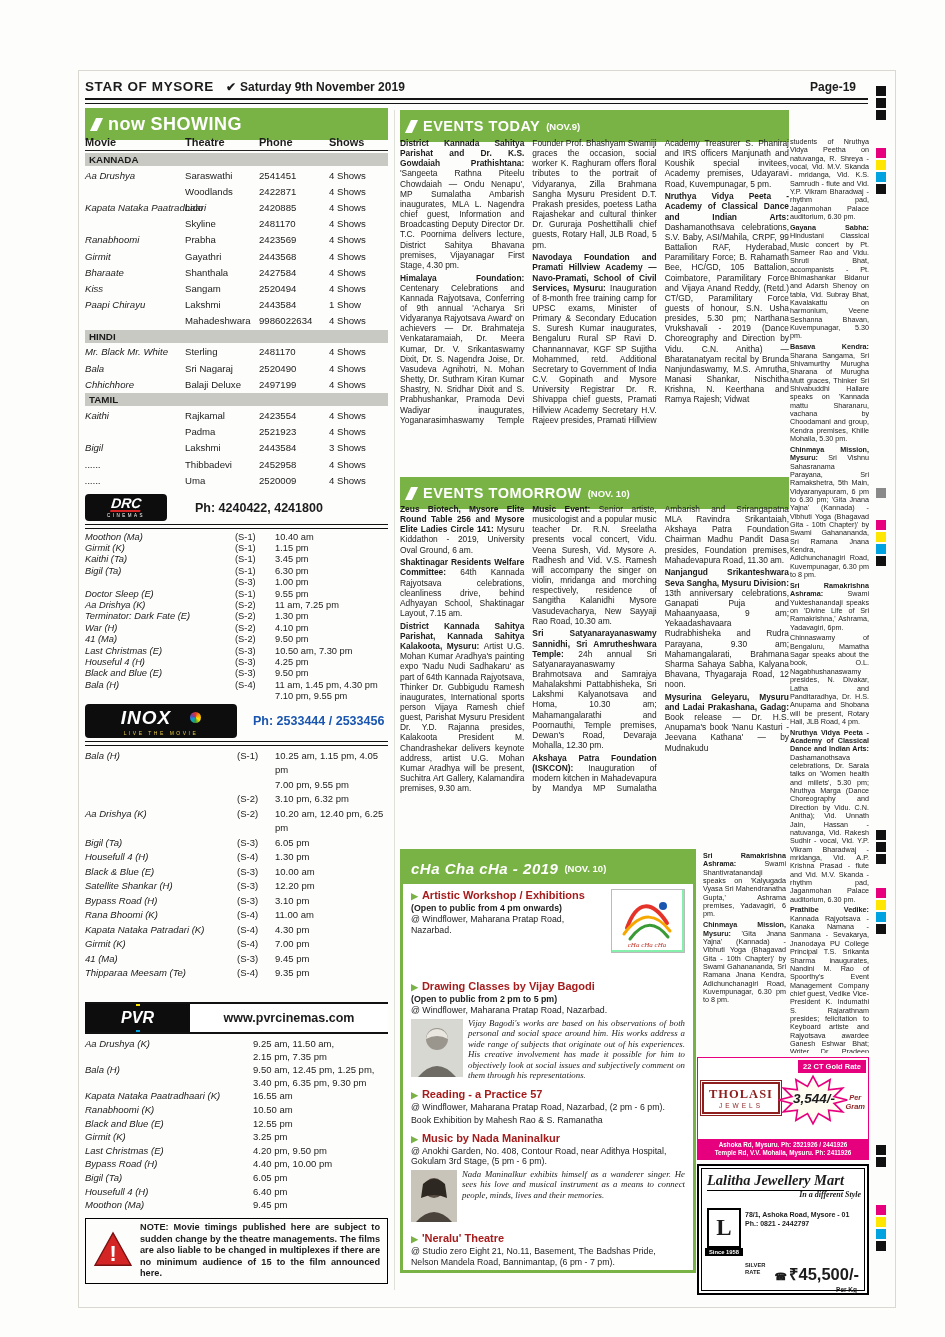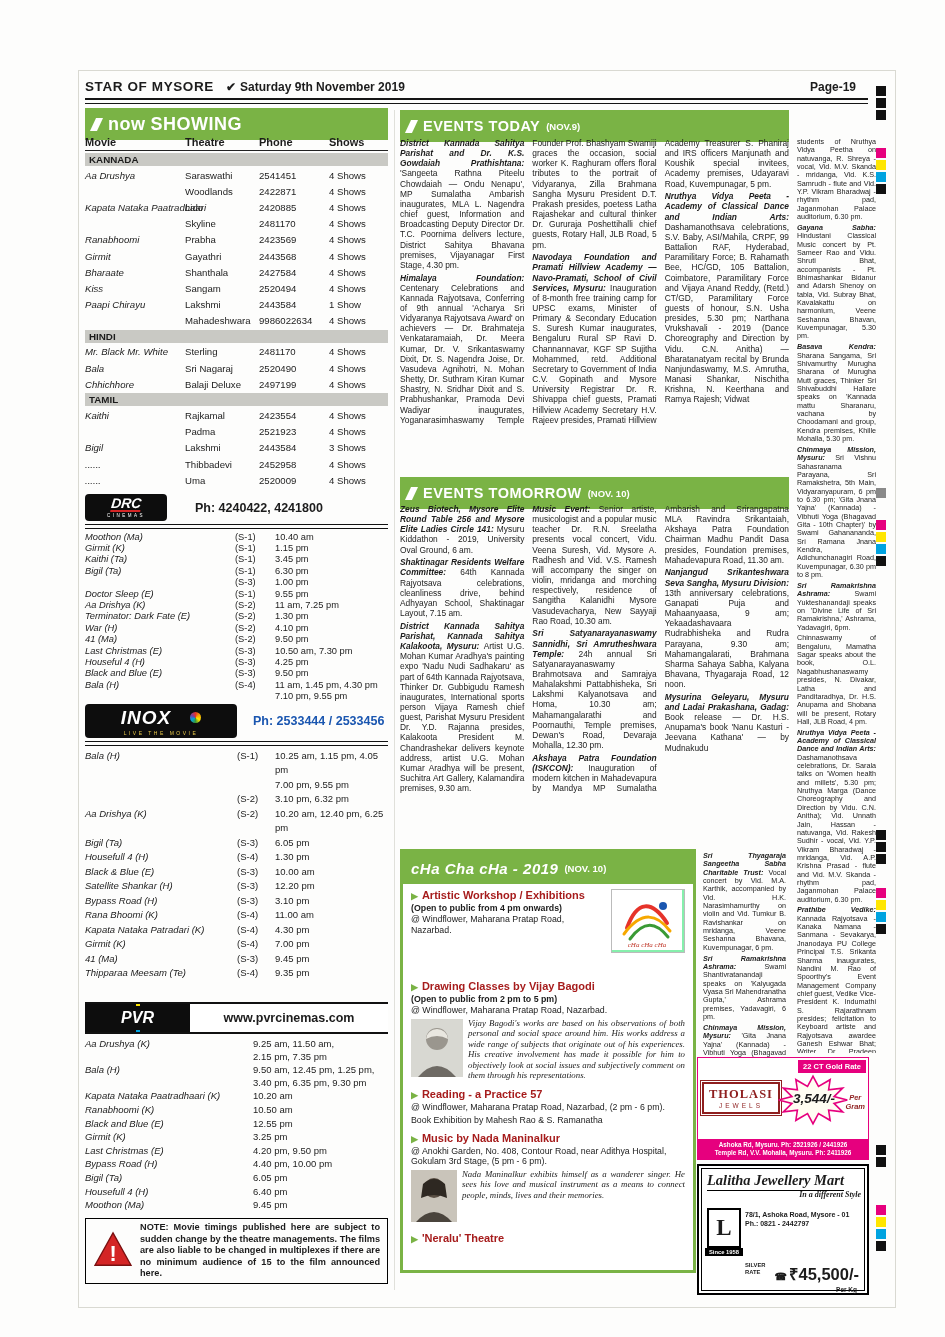--- a/index.html
+++ b/index.html
@@ -73,24 +73,24 @@
             display:flex;align-items:center;gap:7px;padding:4px 7px;}
   #note-box .txt{font-weight:bold;font-size:9.2px;line-height:11.5px;text-align:justify;}
   
   #today-bar{left:400px;top:110px;width:389px;height:23px;}
   #tomorrow-bar{left:400px;top:477px;width:389px;height:23px;}
   #today-bar .t-big,#tomorrow-bar .t-big{font-size:14.5px;}
   #today-bar .t-date,#tomorrow-bar .t-date{font-size:9.5px;}
   .evcols{column-gap:8px;text-align:justify;font-size:8.4px;line-height:10.15px;overflow:hidden;box-sizing:border-box;}
   #today-block{left:400px;top:138px;width:389px;height:337px;column-count:3;}
   #tomorrow-block{left:400px;top:504px;width:389px;height:343px;column-count:3;}
-  #right-col{left:790px;top:138px;width:79px;height:915px;text-align:justify;font-size:7.2px;line-height:8.35px;overflow:hidden;margin-left:7px;}
+  #right-col{left:790px;top:138px;width:79px;height:915px;text-align:justify;font-size:7.2px;line-height:8.35px;overflow:hidden;}
   #tail-col{left:703px;top:852px;width:83px;height:212px;text-align:justify;font-size:7.2px;line-height:8.35px;overflow:hidden;}
   .ev{margin:0 0 2.5px 0;}
-  .ev b{font-weight:bold;font-style:italic;}
+  .ev b{font-weight:bold;}
   
   #cha-box{left:400px;top:849px;width:296px;height:424px;border:3px solid var(--green);background:#fff;box-sizing:border-box;}
   #cha-bar{height:25px;}
   #cha-bar .t-big{font-size:15px;font-style:italic;}
   #cha-bar .t-date{font-size:9.5px;}
   #cha-body{padding:5px 8px 0 8px;}
   .cha-item{margin-bottom:7px;overflow:hidden;}
   .cha-h{font-weight:bold;font-size:11px;color:#a61c1c;margin-bottom:2px;}
   .cha-h .tri{color:var(--green);font-size:9px;margin-right:4px;}
   .cha-open{font-weight:bold;font-size:8.8px;margin-bottom:1px;}
@@ -451,21 +451,21 @@
           <span class="f1">9.25 am, 11.50 am,
 2.15 pm, 7.35 pm</span>
         </div>
         <div class="pvr-row">
           <span class="f0">Bala (H)</span>
           <span class="f1">9.50 am, 12.45 pm, 1.25 pm,
 3.40 pm, 6.35 pm, 9.30 pm</span>
         </div>
         <div class="pvr-row">
           <span class="f0">Kapata Nataka Paatradhaari (K)</span>
-          <span class="f1">10.20 am</span>
+          <span class="f1">16.55 am</span>
         </div>
         <div class="pvr-row">
           <span class="f0">Ranabhoomi (K)</span>
           <span class="f1">10.50 am</span>
         </div>
         <div class="pvr-row">
           <span class="f0">Black and Blue (E)</span>
           <span class="f1">12.55 pm</span>
         </div>
         <div class="pvr-row">
@@ -537,21 +537,20 @@
       <p class="ev">students of Nruthya Vidya Peetha on natuvanga, R. Shreya - vocal, Vid. M.V. Skanda - mridanga, Vid. K.S. Samrudh - flute and Vid. Y.P. Vikram Bharadwaj - rhythm pad, Jaganmohan Palace auditorium, 6.30 pm.</p>
       <p class="ev"><b>Gayana Sabha: </b>Hindustani Classical Music concert by Pt. Sameer Rao and Vidu. Shruti Bhat, accompanists - Pt. Bhimashankar Bidanur and Adarsh Shenoy on tabla, Vid. Subray Bhat, Kavalakattu on harmonium, Veene Seshanna Bhavan, Kuvempunagar, 5.30 pm.</p>
       <p class="ev"><b>Basava Kendra: </b>Sharana Sangama, Sri Shivamurthy Murugha Sharana of Murugha Mutt graces, Thinker Sri Shivabuddhi Hallare speaks on 'Kannada mattu Sharanaru, vachana by Choodamani and group, Kendra premises, Khille Mohalla, 5.30 pm.</p>
       <p class="ev"><b>Chinmaya Mission, Mysuru: </b>Sri Vishnu Sahasranama Parayana, Sri Ramakshetra, 5th Main, Vidyaranyapuram, 6 pm to 6.30 pm; 'Gita Jnana Yajna' (Kannada) - Vibhuti Yoga (Bhagavad Gita - 10th Chapter)' by Swami Gahanananda, Sri Ramana Jnana Kendra, Adichunchanagiri Road, Kuvempunagar, 6.30 pm to 8 pm.</p>
       <p class="ev"><b>Sri Ramakrishna Ashrama: </b>Swami Yukteshanandaji speaks on 'Divine Life of Sri Ramakrishna,' Ashrama, Yadavagiri, 6pm.</p>
       <p class="ev">Chinnaswamy of Bengaluru, Mamatha Sagar speaks about the book, O.L. Nagabhushanaswamy presides, N. Divakar, Latha and Panditaradhya, Dr. H.S. Anupama and Shobana will be present, Rotary Hall, JLB Road, 4 pm.</p>
       <p class="ev"><b>Nruthya Vidya Peeta - Academy of Classical Dance and Indian Arts: </b>Dashamanothsava celebrations, Dr. Sarala talks on 'Women health and millets', 5.30 pm; Nruthya Marga (Dance Choreography and Direction by Vidu. C.N. Anitha); Vid. Unnath Jain, Hassan - natuvanga, Vid. Rakesh Sudhir - vocal, Vid. Y.P. Vikram Bharadwaj - mridanga, Vid. A.P. Krishna Prasad - flute and Vid. M.V. Skanda - rhythm pad, Jaganmohan Palace auditorium, 6.30 pm.</p>
       <p class="ev"><b>Prathibe Vedike: </b>Kannada Rajyotsava - Kanaka Namana - Sanmana - Sevakarya, Jnanodaya PU College Principal T.S. Srikanta Sharma inaugurates, Nandini M. Rao of Spoorthy's Event Management Company chief guest, Vedike Vice-President K. Indumathi S. Rajarathnam presides; felicitation to Keyboard artiste and Rajyotsava awardee Ganesh Eshwar Bhat; Writer Dr. Pradeep Kumbar Hebri speaks on 'Rajyotsava and Kanakadasa'; Vocal recital by Mysuru's Kripa Kala Balaga (Vidya Rani), Shylaja Nagaraj and R. Chandan), Vijaya College, Srirampura, 5.45 pm.</p>
     </div>
   <div class="abs" id="tail-col">
-      <p class="ev"><b>Sri Thyagaraja Sangeetha Sabha Charitable Trust: </b>Vocal concert by Vid. M.A. Karthik, accompanied by Vid. H.K. Narasimhamurthy on violin and Vid. Tumkur B. Ravishankar on mridanga, Veene Seshanna Bhavana, Kuvempunagar, 6 pm.</p>
       <p class="ev"><b>Sri Ramakrishna Ashrama: </b>Swami Shantivratanandaji speaks on 'Kalyugada Vyasa Sri Mahendranatha Gupta,' Ashrama premises, Yadavagiri, 6 pm.</p>
       <p class="ev"><b>Chinmaya Mission, Mysuru: </b>'Gita Jnana Yajna' (Kannada) - Vibhuti Yoga (Bhagavad Gita - 10th Chapter)' by Swami Gahanananda, Sri Ramana Jnana Kendra, Adichunchanagiri Road, Kuvempunagar, 6.30 pm to 8 pm.</p>
     </div>
 
   <div class="abs" id="cha-box">
     <div class="gbar" id="cha-bar">
       <span class="t-big">cHa Cha cHa - 2019</span>
       <span class="t-date">(NOV. 10)</span>
     </div>
     <div id="cha-body">
@@ -601,20 +600,21 @@
                 <circle cx="23" cy="18" r="10" fill="#5a4f44"></circle>
                 <path d="M12 14 q11 -10 22 0 l2 14 q-13 -6 -26 0 Z" fill="#2e2822"></path>
                 <path d="M5 52 Q23 32 41 52 Z" fill="#4a443c"></path>
               </svg>
           </span>
           <span>Nada Maninalkur exhibits himself as a wanderer singer. He sees his love and musical instrument as a means to connect people, minds, lives and their memories.</span>
         </div>
       </div>
       <div class="cha-item">
         <div class="cha-h"><span class="tri">▶</span><span>'Neralu' Theatre</span></div>
+        <div class="cha-venue">@ Studio zero Eight 21, No.11, Basement, The Badshas Pride, Nelson Mandela Road, Bannimantap, (6 pm - 7 pm).</div>
       </div>
     </div>
   </div>
 
   <div class="abs" id="tholasi">
     <div id="th-ribbon">22 CT Gold Rate</div>
     <div id="th-name">
       <div class="nm">THOLASI</div>
       <div class="sb">JEWELS</div>
     </div>

